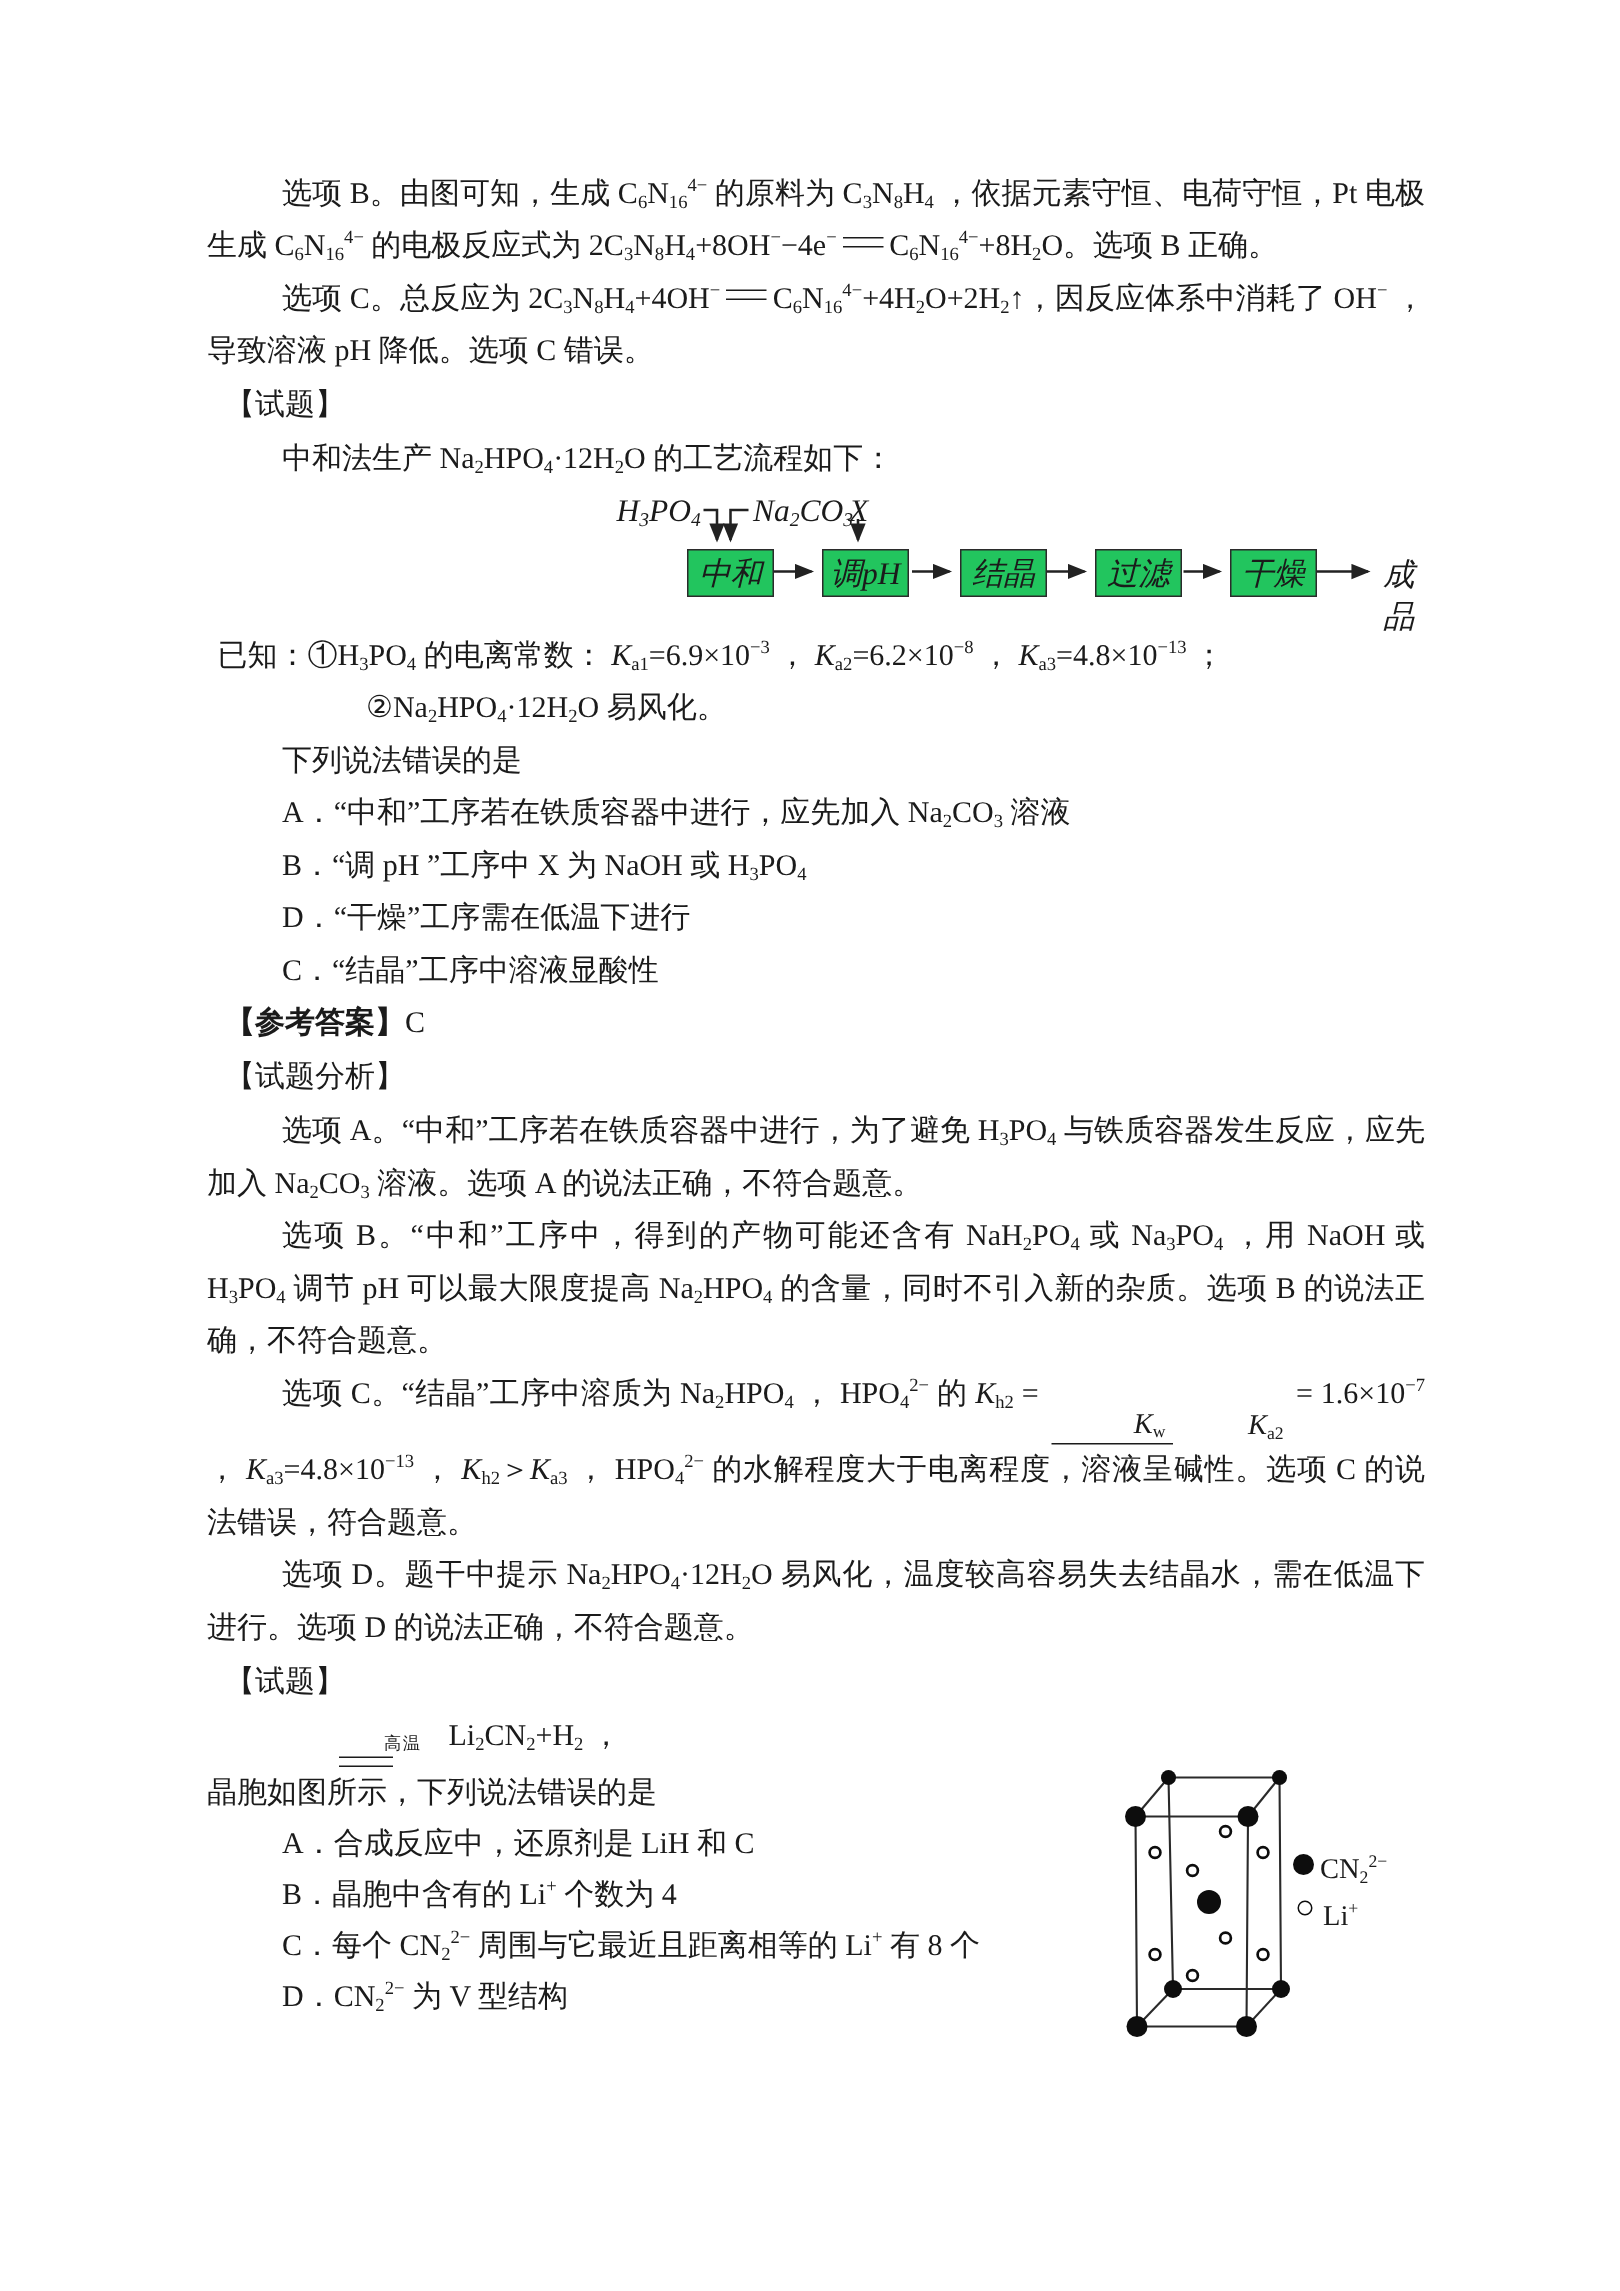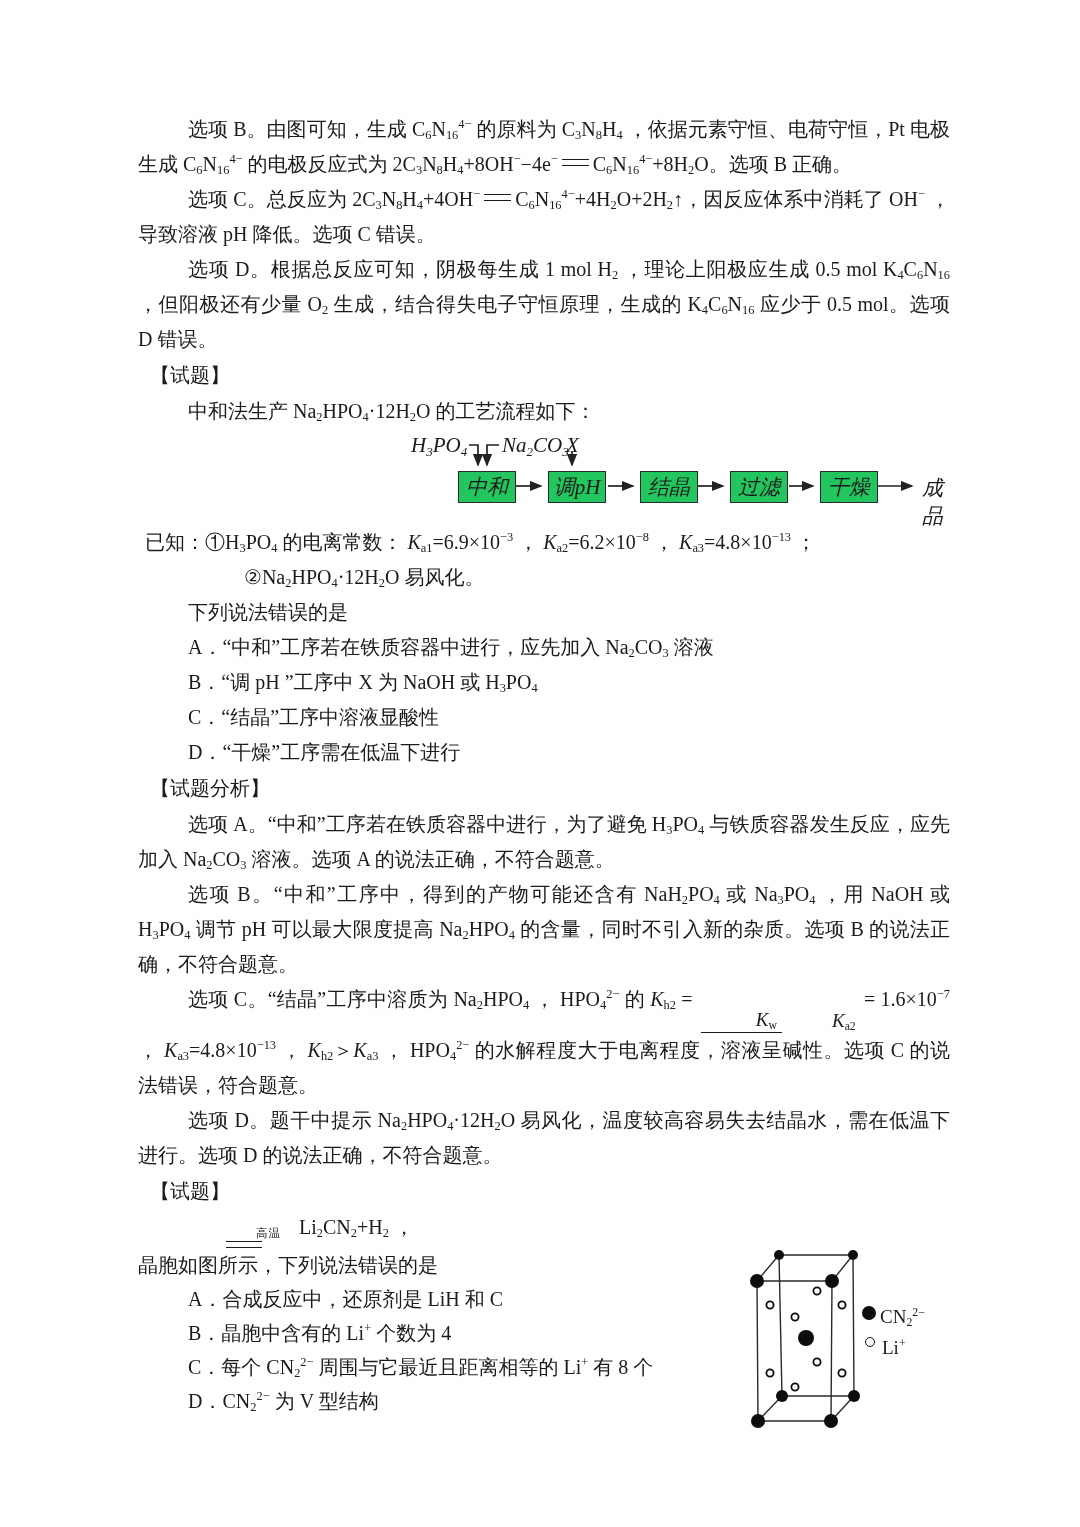--- a/index.html
+++ b/index.html
@@ -48,21 +48,20 @@
   .lring{width:8px;height:8px;border:1.8px solid #0d0d0d;border-radius:50%;display:inline-block;margin:0 7px 0 3px;}
   .q2opts p{line-height:34px;}
 </style>
 </head>
 <body>
 
 <div class="content">
 
   <p>选项 B。由图可知，生成 C<sub>6</sub>N<sub>16</sub><sup>4−</sup> 的原料为 C<sub>3</sub>N<sub>8</sub>H<sub>4</sub> ，依据元素守恒、电荷守恒，Pt 电极生成 C<sub>6</sub>N<sub>16</sub><sup>4−</sup> 的电极反应式为 2C<sub>3</sub>N<sub>8</sub>H<sub>4</sub>+8OH<sup>−</sup>−4e<sup>−</sup><span class="deq"></span>C<sub>6</sub>N<sub>16</sub><sup>4−</sup>+8H<sub>2</sub>O。选项 B 正确。</p>
   <p>选项 C。总反应为 2C<sub>3</sub>N<sub>8</sub>H<sub>4</sub>+4OH<sup>−</sup><span class="deq"></span>C<sub>6</sub>N<sub>16</sub><sup>4−</sup>+4H<sub>2</sub>O+2H<sub>2</sub>↑，因反应体系中消耗了 OH<sup>−</sup> ，导致溶液 pH 降低。选项 C 错误。</p>
-  <p>选项 D。根据总反应可知，阴极每生成 1 mol H<sub>2</sub> ，理论上阳极应生成 0.5 mol K<sub>4</sub>C<sub>6</sub>N<sub>16</sub> ，但阳极还有少量 O<sub>2</sub> 生成，结合得失电子守恒原理，生成的 K<sub>4</sub>C<sub>6</sub>N<sub>16</sub> 应少于 0.5 mol。选项 D 错误。</p>
 
   <p class="hdr">【试题】</p>
   <p>中和法生产 Na<sub>2</sub>HPO<sub>4</sub>·12H<sub>2</sub>O 的工艺流程如下：</p>
 
   <div class="flow">
     <svg width="770" height="90" viewBox="0 0 770 90">
       <defs>
         <marker id="ah" markerWidth="9" markerHeight="8" refX="6.5" refY="3" orient="auto">
           <path d="M0,0 L7.5,3 L0,6 Z" fill="#222"></path>
         </marker>
@@ -88,23 +87,24 @@
     <span class="fbox" style="left:542px">干燥</span>
     <span class="fout">成品</span>
   </div>
 
   <p class="known">已知：①H<sub>3</sub>PO<sub>4</sub> 的电离常数： <i>K</i><sub>a1</sub>=6.9×10<sup>−3</sup> ， <i>K</i><sub>a2</sub>=6.2×10<sup>−8</sup> ， <i>K</i><sub>a3</sub>=4.8×10<sup>−13</sup> ；</p>
   <p class="known2">②Na<sub>2</sub>HPO<sub>4</sub>·12H<sub>2</sub>O 易风化。</p>
   <p>下列说法错误的是</p>
 
   <p>A．“中和”工序若在铁质容器中进行，应先加入 Na<sub>2</sub>CO<sub>3</sub> 溶液</p>
   <p>B．“调 pH ”工序中 X 为 NaOH 或 H<sub>3</sub>PO<sub>4</sub></p>
+  <p>D．“干燥”工序需在低温下进行</p>
   <p>C．“结晶”工序中溶液显酸性</p>
-  <p>D．“干燥”工序需在低温下进行</p>
 
+  <p class="ansline"><span style="font-weight:bold">【参考答案】</span><span>C</span></p>
 
   <p class="hdr">【试题分析】</p>
   <p>选项 A。“中和”工序若在铁质容器中进行，为了避免 H<sub>3</sub>PO<sub>4</sub> 与铁质容器发生反应，应先加入 Na<sub>2</sub>CO<sub>3</sub> 溶液。选项 A 的说法正确，不符合题意。</p>
   <p>选项 B。“中和”工序中，得到的产物可能还含有 NaH<sub>2</sub>PO<sub>4</sub> 或 Na<sub>3</sub>PO<sub>4</sub> ，用 NaOH 或 H<sub>3</sub>PO<sub>4</sub> 调节 pH 可以最大限度提高 Na<sub>2</sub>HPO<sub>4</sub> 的含量，同时不引入新的杂质。选项 B 的说法正确，不符合题意。</p>
   <p>
     <span>选项 C。“结晶”工序中溶质为 Na<sub>2</sub>HPO<sub>4</sub> ， HPO<sub>4</sub><sup>2−</sup> 的 <i>K</i><sub>h2</sub> = </span><span class="frac">
         <span class="num"><i>K</i><sub>w</sub></span>
         <span class="den"><i>K</i><sub>a2</sub></span>
       </span><span> = 1.6×10<sup>−7</sup> ， <i>K</i><sub>a3</sub>=4.8×10<sup>−13</sup> ， <i>K</i><sub>h2</sub>＞<i>K</i><sub>a3</sub> ， HPO<sub>4</sub><sup>2−</sup> 的水解程度大于电离程度，溶液呈碱性。选项 C 的说法错误，符合题意。</span>
   </p>

